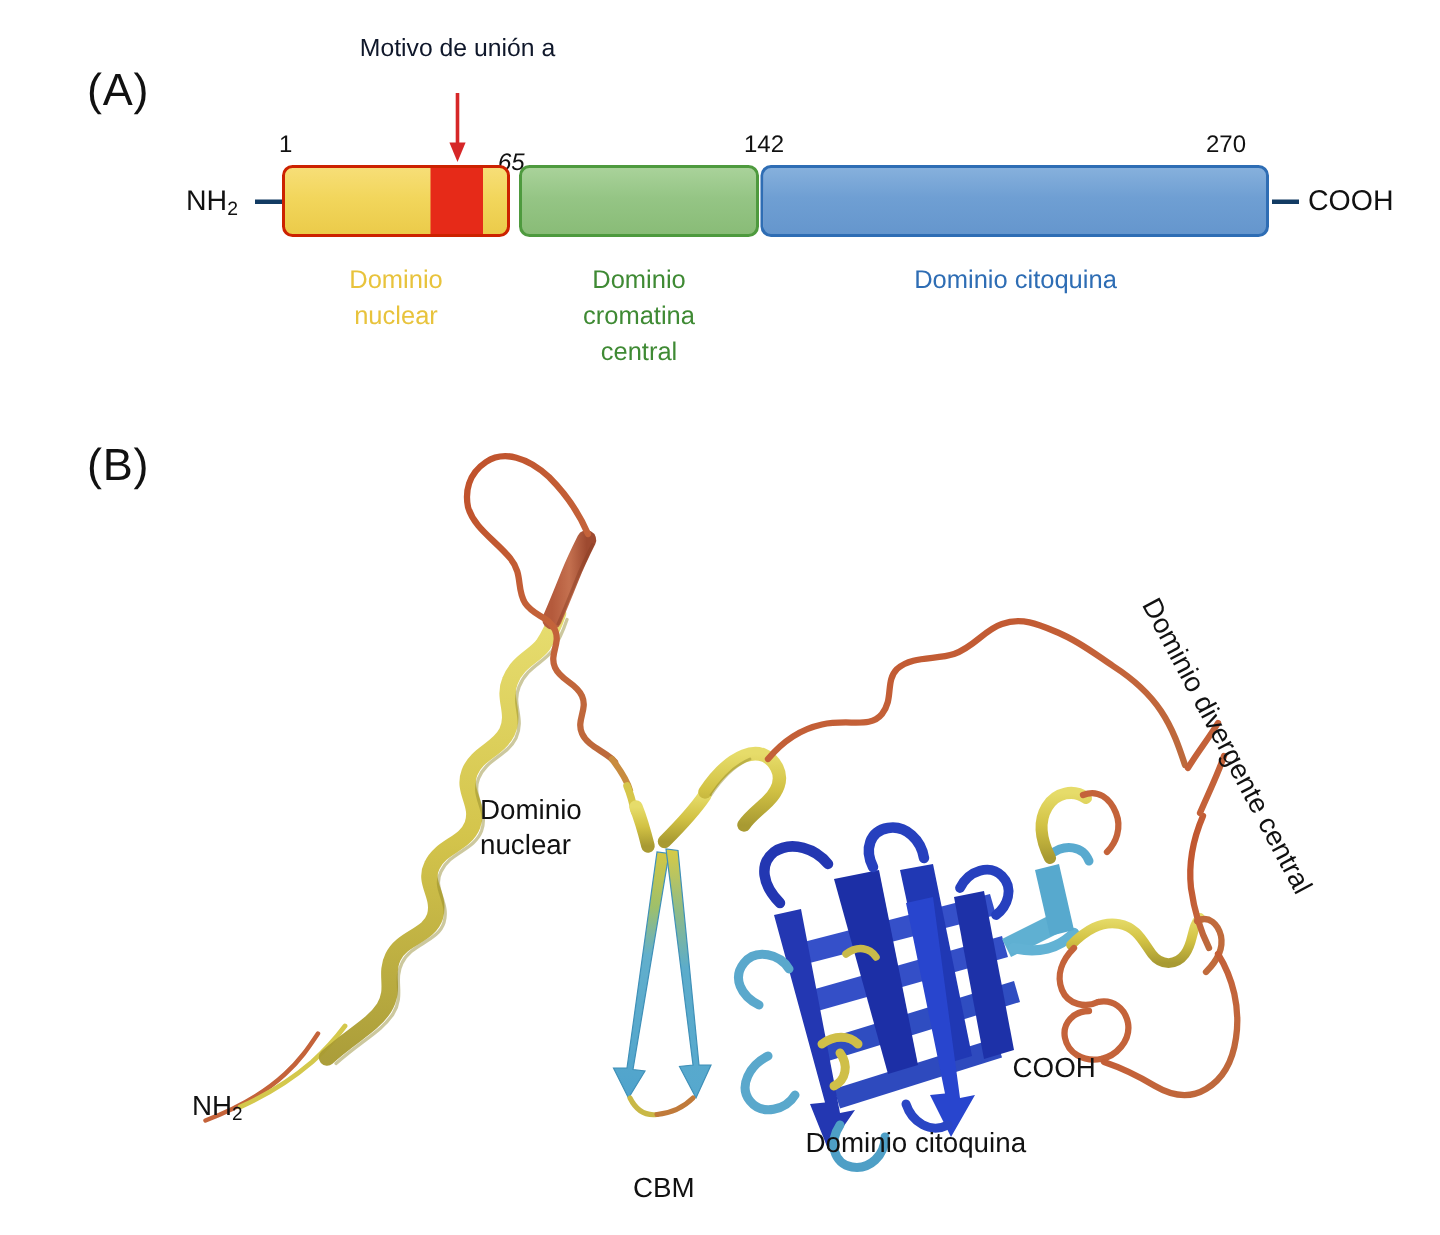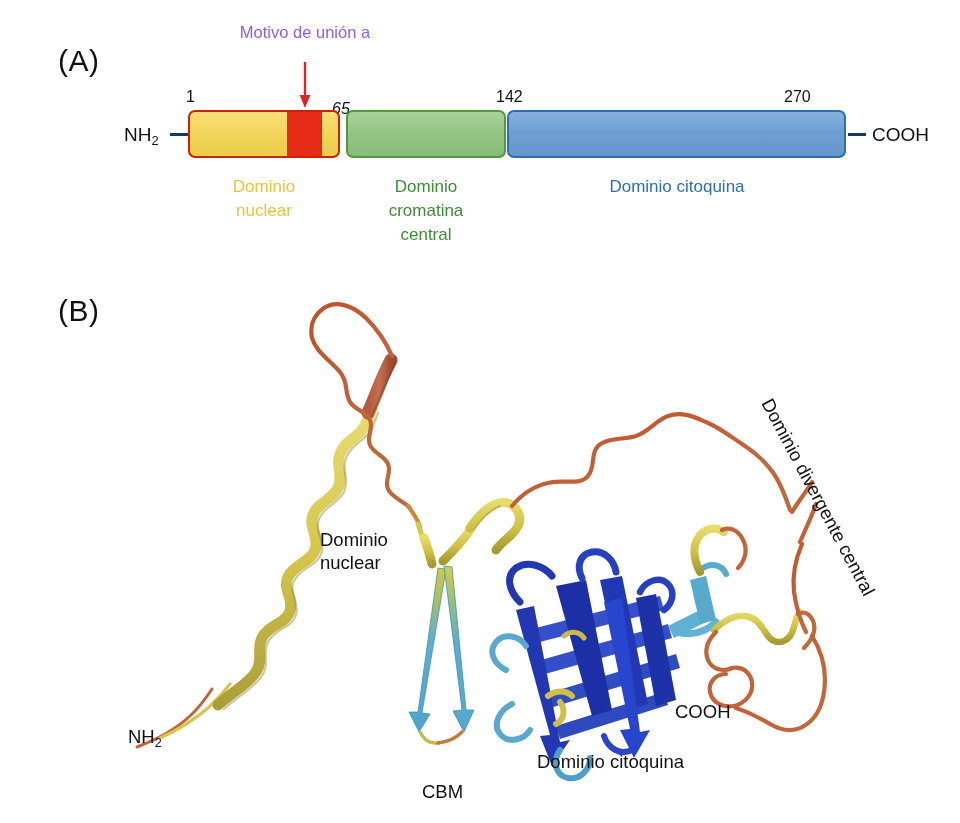--- a/index.html
+++ b/index.html
@@ -24,21 +24,21 @@
     font-size: 30px;
     color: #111111;
     font-family: "Liberation Sans", sans-serif;
     letter-spacing: 0.5px;
   }
 
   
   #panelA { position: absolute; left: 0; top: 0; width: 960px; height: 280px; }
 
   .cbm-callout {
-    color: #8b5cf6;
+    color: #0f172a;
     font-size: 16.5px;
     line-height: 21px;
     text-align: center;
     width: 260px;
   }
 
   .tick-label {
     font-size: 16px;
     color: #111111;
   }
@@ -123,21 +123,21 @@
     </div>
 
     <svg class="abs" style="left:295px; top:62px;" width="24" height="48">
       <line x1="10" y1="0" x2="10" y2="36" stroke="#D62728" stroke-width="2.4"></line>
       <polygon points="10,46 4.6,33 15.4,33" fill="#D62728"></polygon>
     </svg>
 
     <div class="abs tick-label" style="left:186px; top:88px;">1</div>
     <div class="abs tick-label" style="left:332px; top:100px;font-style:italic;">65</div>
     <div class="abs tick-label" style="left:496px; top:88px;">142</div>
-    <div class="abs tick-label" style="left:784px; top:88px;">270</div>
+    <div class="abs tick-label" style="left:804px; top:88px;">270</div>
 
     <div class="abs terminus-label" style="left:124px; top:124px;">NH<sub>2</sub></div>
     <div class="connector connector-dark abs" style="left:170px; top:133px; width:20px;"></div>
 
     <div class="dbox dbox-nuclear" style="left:188px; top:110px; width:152px; height:48px;">
       <div class="cbm-block" style="left:97px; top:-3px; width:35px; height:54px;"></div>
     </div>
 
     <div class="dbox dbox-divergent" style="left:346px; top:110px; width:160px; height:48px;"></div>
 

